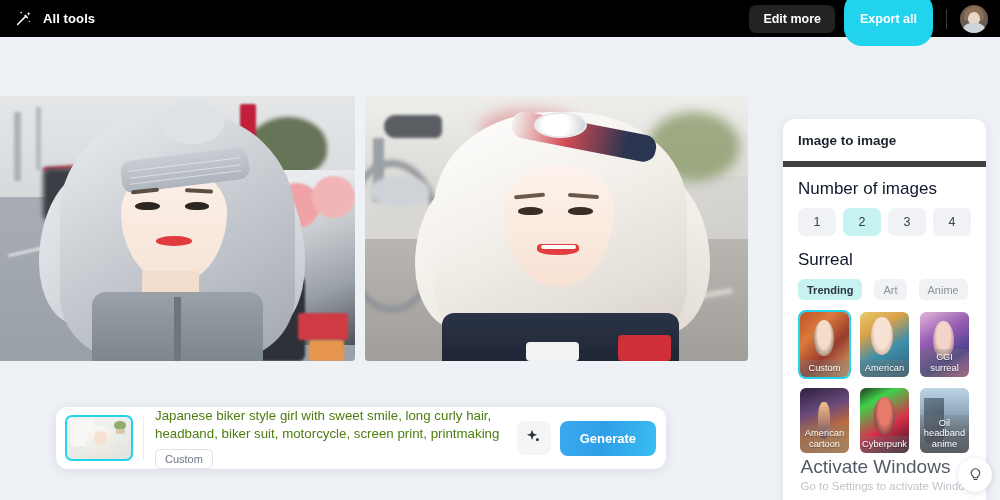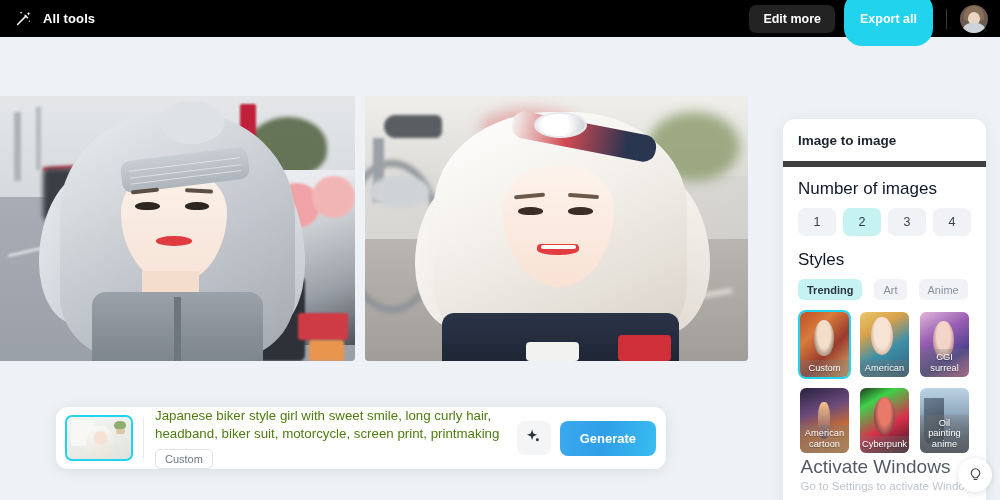--- a/index.html
+++ b/index.html
@@ -442,21 +442,21 @@
 
       <div class="panel-body">
         <div class="section-label">Number of images</div>
         <div class="num-row">
           <button class="num-btn">1</button>
           <button class="num-btn active">2</button>
           <button class="num-btn">3</button>
           <button class="num-btn">4</button>
         </div>
 
-        <div class="section-label">Styles</div>
+        <div class="section-label">Surreal</div>
         <div class="style-tabs">
           <button class="style-tab active">Trending</button>
           <button class="style-tab">Art</button>
           <button class="style-tab">Anime</button>
         </div>
 
         <div class="style-grid">
           <div class="style-card selected">
             <span class="style-img art-custom"></span>
             <span class="style-name">Custom</span>
@@ -472,21 +472,21 @@
           <div class="style-card">
             <span class="style-img art-american"></span>
             <span class="style-name">American cartoon</span>
           </div>
           <div class="style-card">
             <span class="style-img art-cyberpunk"></span>
             <span class="style-name">Cyberpunk</span>
           </div>
           <div class="style-card">
             <span class="style-img art-oil"></span>
-            <span class="style-name">Oil painting anime</span>
+            <span class="style-name">Oil headband anime</span>
           </div>
         </div>
       </div>
 
       <div class="panel-footer">
         <div class="adv-row">
           
           
         </div>
 

